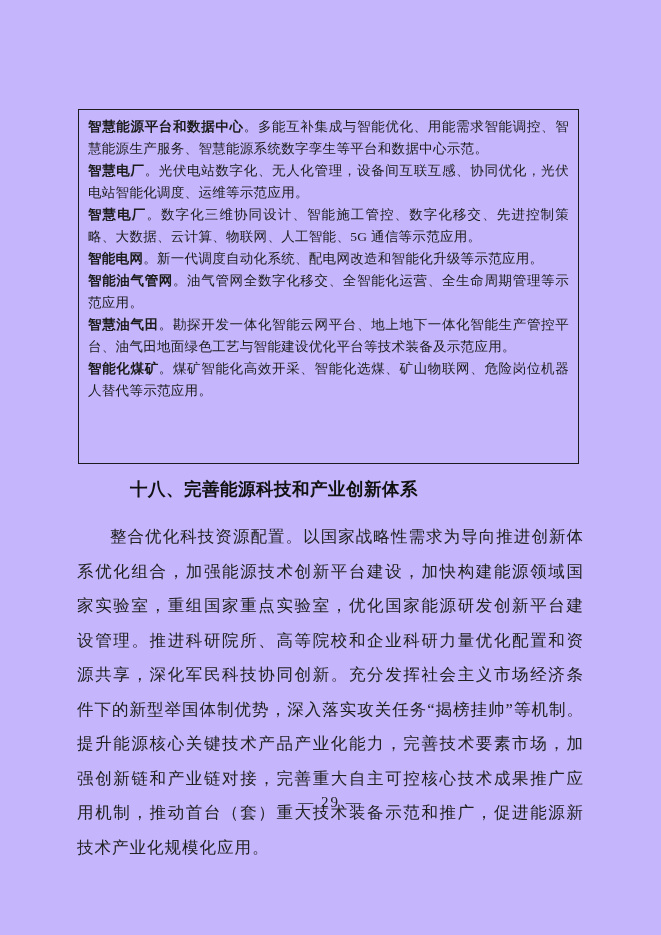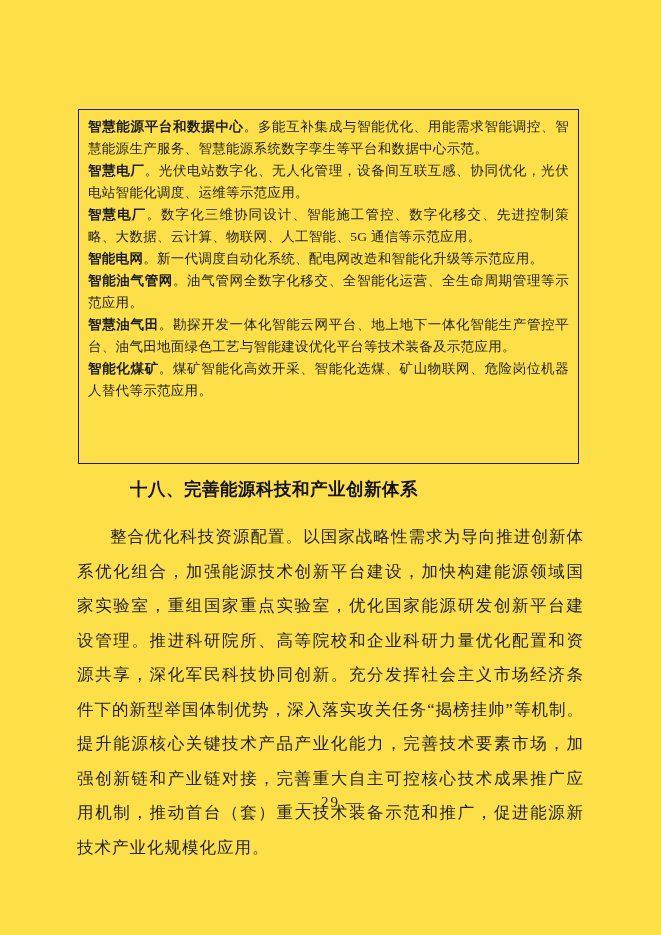--- a/index.html
+++ b/index.html
@@ -4,21 +4,21 @@
 <style>
   html, body {
     margin: 0;
     padding: 0;
     background: #ffffff;
   }
   .page {
     position: relative;
     width: 661px;
     height: 935px;
-    background: #fde047;
+    background: #c4b5fd;
     overflow: hidden;
     color: #1a1a1a;
     font-family: "Liberation Serif", serif;
   }
   .info-box {
     position: absolute;
     left: 78px;
     top: 109px;
     width: 501px;
     height: 355px;

